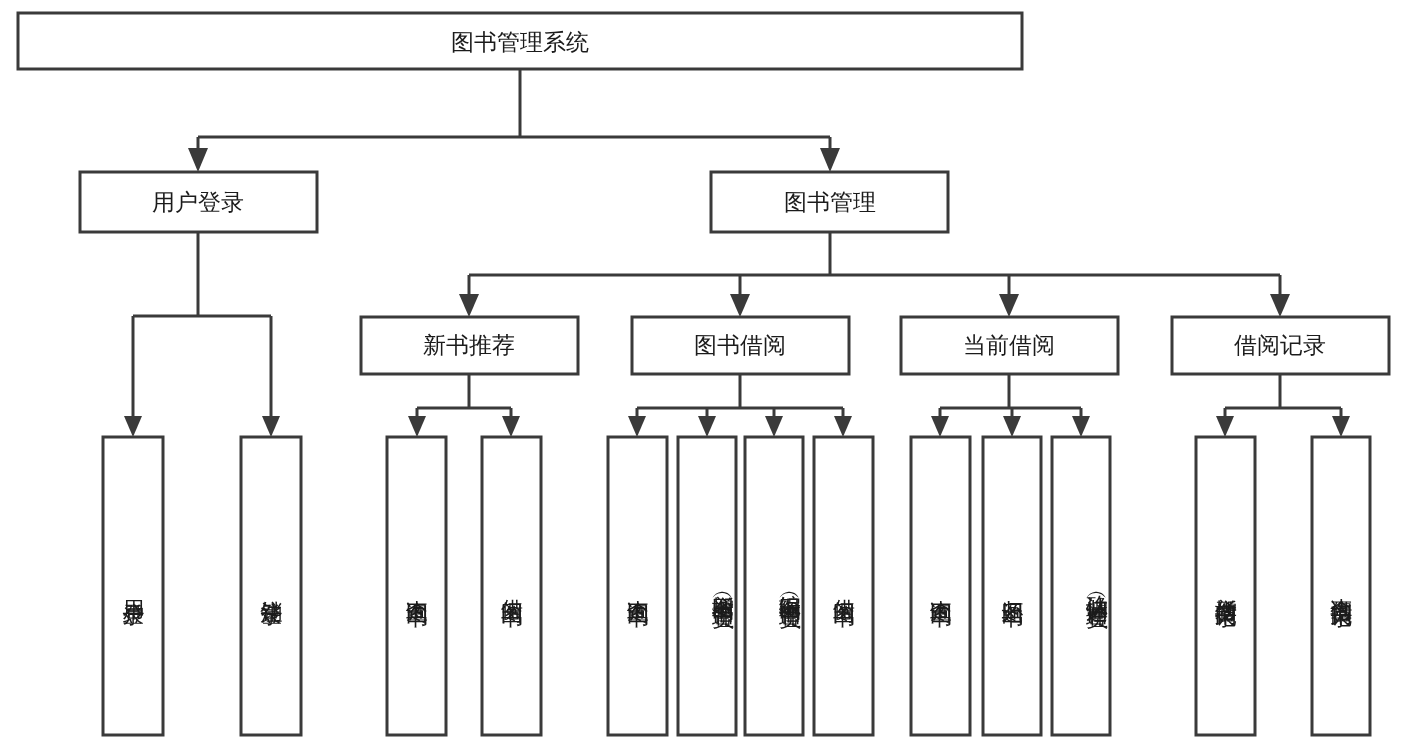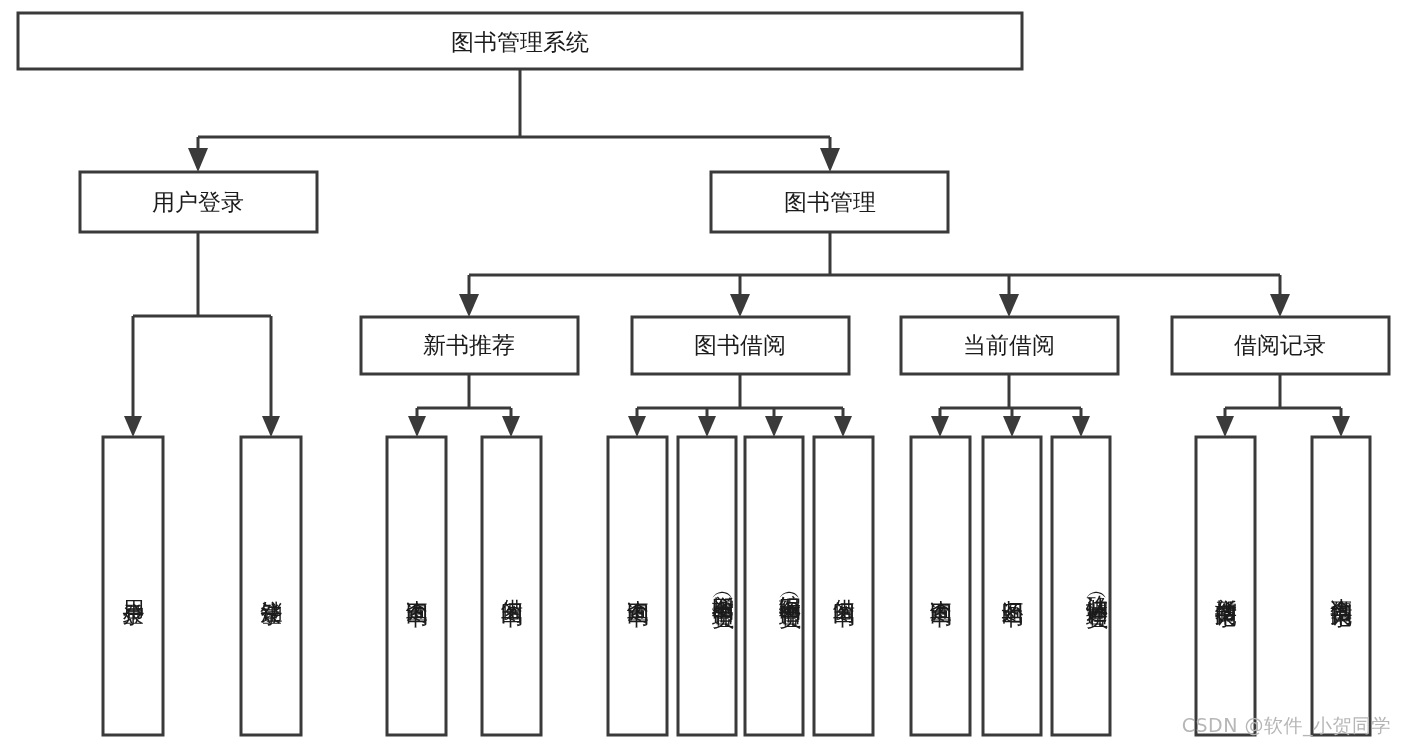--- a/index.html
+++ b/index.html
@@ -207,14 +207,13 @@
   <div class="leaf-label-wrap" style="left:608px; top:437px; width:59px; height:298px;">查询图书</div>
   <div class="leaf-label-wrap" style="left:678px; top:437px; width:58px; height:298px; align-items:flex-start;">新增图书（管理员）</div>
   <div class="leaf-label-wrap" style="left:745px; top:437px; width:58px; height:298px; align-items:flex-start;">编辑图书（管理员）</div>
   <div class="leaf-label-wrap" style="left:814px; top:437px; width:59px; height:298px;">借阅图书</div>
   <div class="leaf-label-wrap" style="left:911px; top:437px; width:59px; height:298px;">查询图书</div>
   <div class="leaf-label-wrap" style="left:983px; top:437px; width:58px; height:298px;">归还图书</div>
   <div class="leaf-label-wrap" style="left:1052px; top:437px; width:58px; height:298px; align-items:flex-start;">确认归还（管理员）</div>
   <div class="leaf-label-wrap" style="left:1196px; top:437px; width:59px; height:298px;">新增借阅记录</div>
   <div class="leaf-label-wrap" style="left:1312px; top:437px; width:58px; height:298px;">查询借阅记录</div>
 
-  <div class="watermark">CSDN @软件_小贺同学</div>
 </div>
 
 </body></html>

